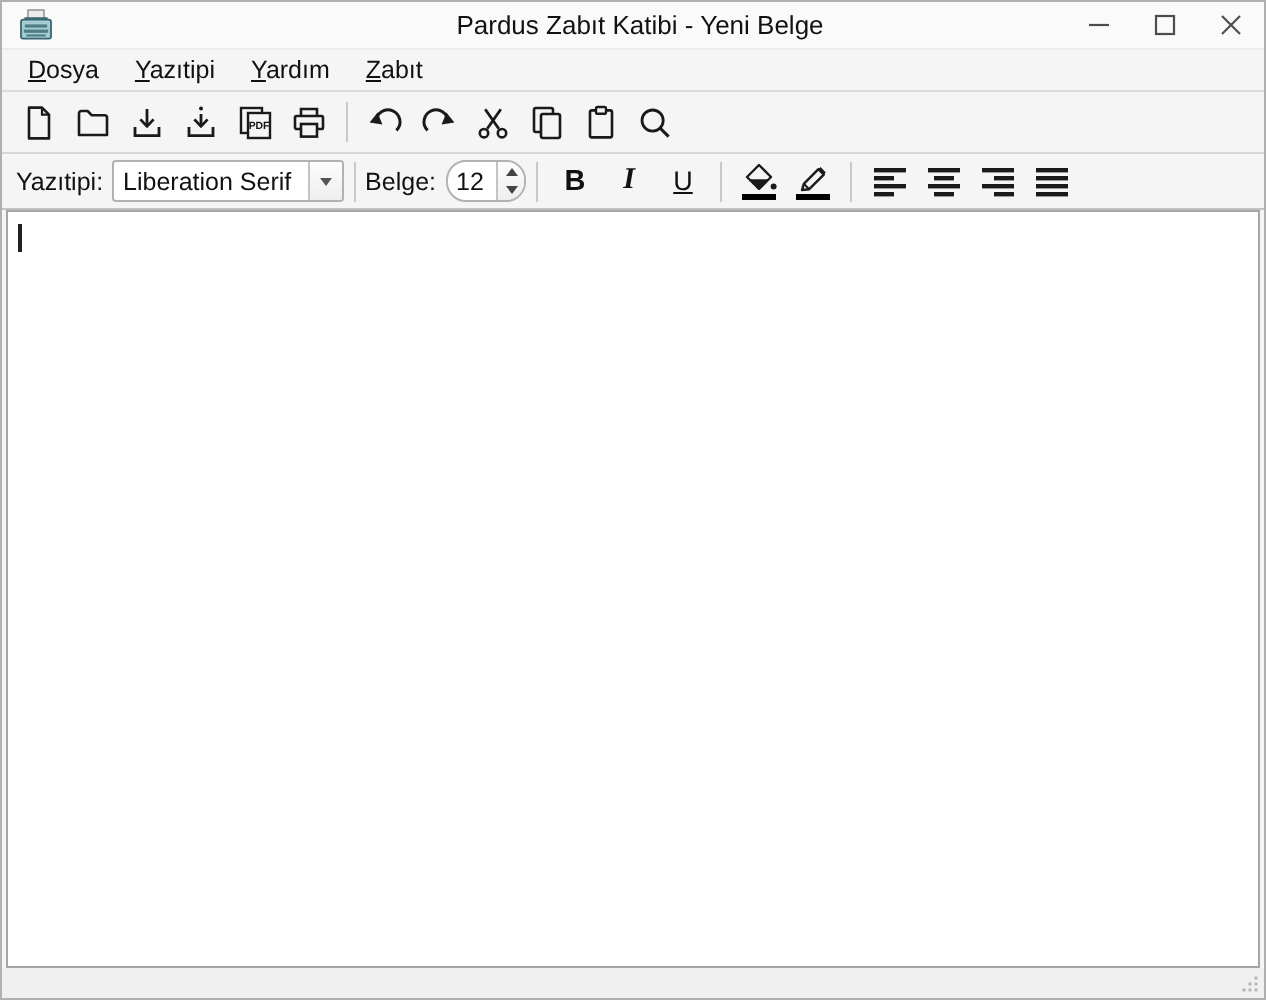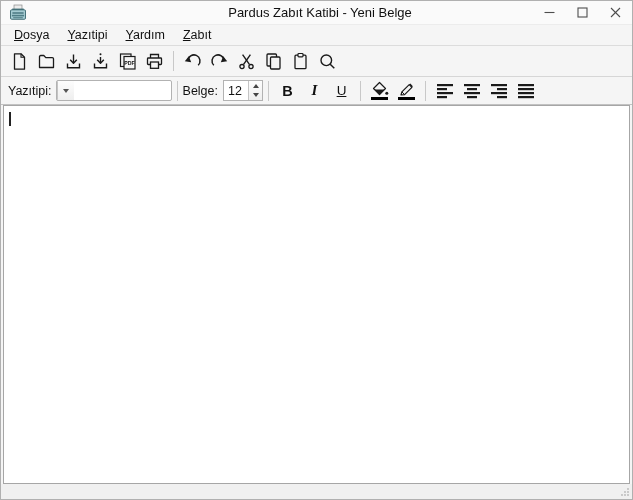--- a/index.html
+++ b/index.html
@@ -101,21 +101,21 @@
   .tri-down {
     width: 0; height: 0;
     border-left: 3.5px solid transparent;
     border-right: 3.5px solid transparent;
     border-top: 4.5px solid #555;
   }
   .spinbox {
     width: 40px; height: 21px;
     background: #fff;
     border: 1px solid #b2b2b2;
-    border-radius: 0;
+    border-radius: 10px;
     display: flex; align-items: stretch;
     overflow: hidden;
     margin-left: 1px;
   }
   .spin-value {
     flex: 1; border: none; outline: none;
     font-family: "Liberation Sans", sans-serif;
     font-size: 12.5px; color: #111;
     padding-left: 4px; width: 100%; background: transparent;
   }
@@ -292,20 +292,21 @@
       <svg width="19" height="19" viewBox="0 0 19 19">
         <circle cx="8.3" cy="8.3" r="5.3" fill="none" stroke="#1a1a1a" stroke-width="1.4"></circle>
         <line x1="12.2" y1="12.2" x2="16.3" y2="16.3" stroke="#1a1a1a" stroke-width="1.5"></line>
       </svg>
     </button>
   </div>
 
   <div class="formatbar">
     <span class="fb-label">Yazıtipi:</span>
     <div class="combo">
+      <span class="combo-value">Liberation Serif</span>
       <span class="combo-arrow-box">
         <span class="tri-down"></span>
       </span>
     </div>
     <div class="vsep"></div>
     <span class="fb-label">Belge:</span>
     <div class="spinbox">
       <input class="spin-value" value="12" style="">
       <span class="spin-arrows">
         <button class="spin-btn">

